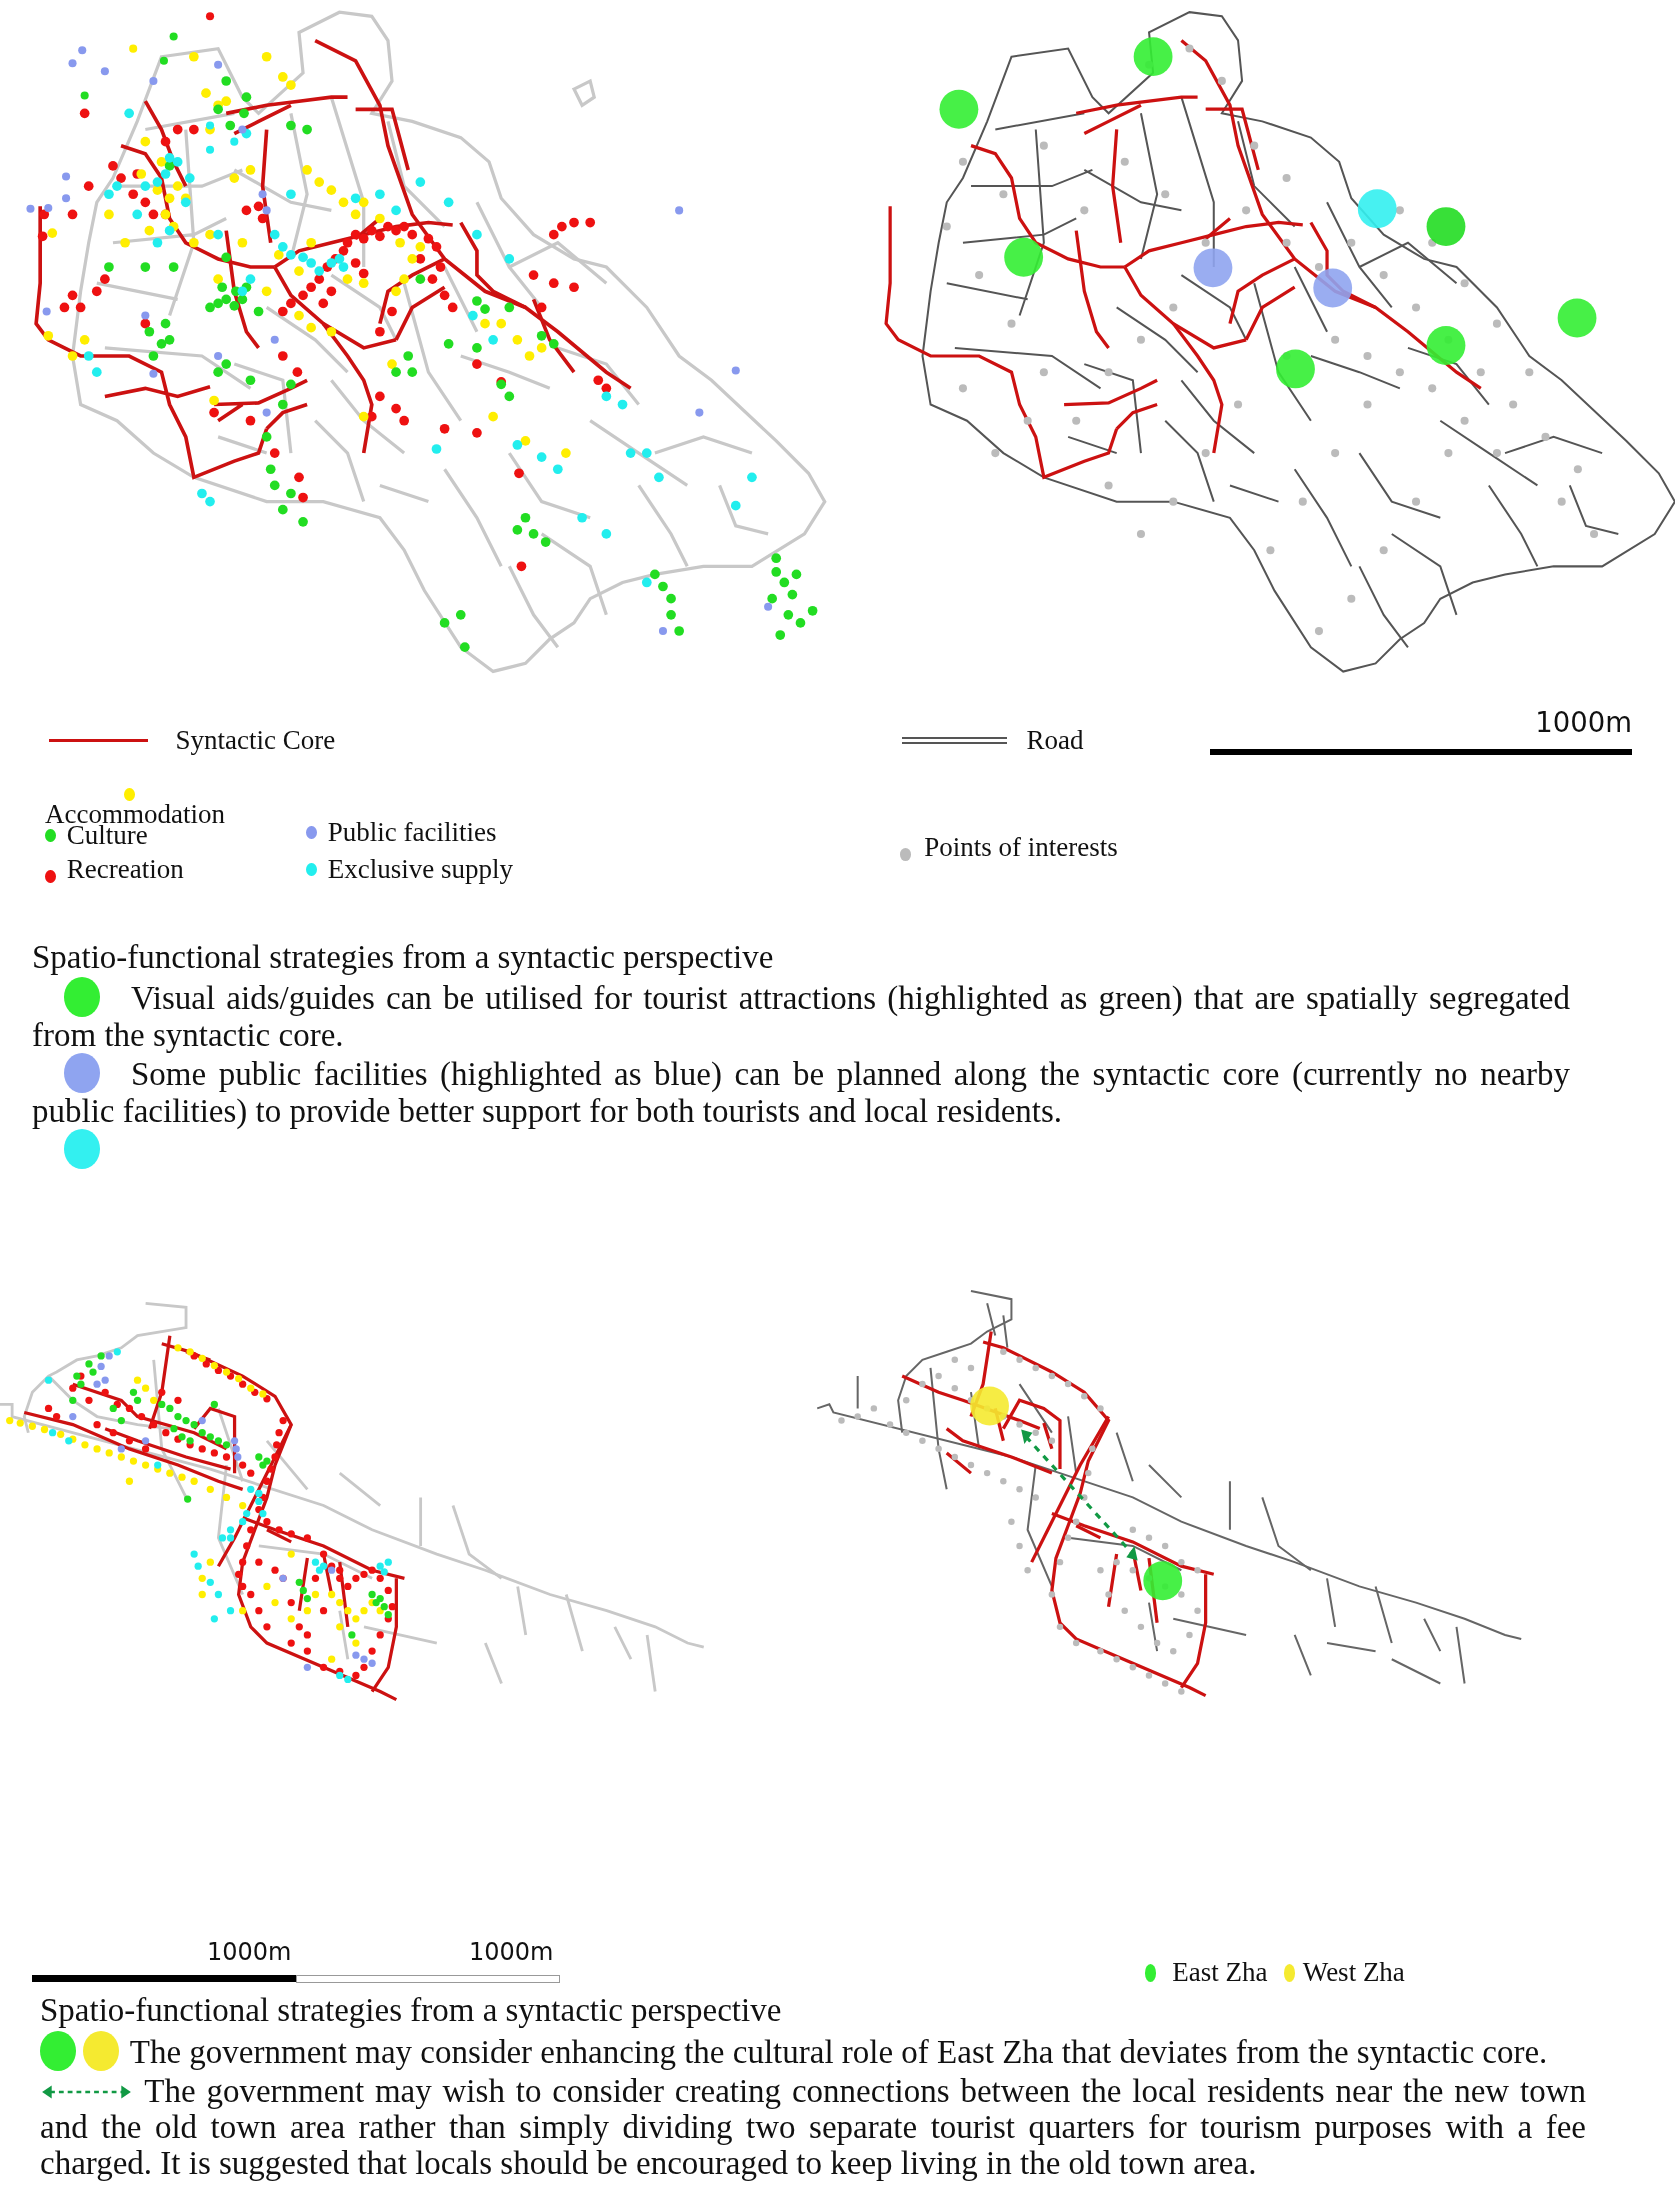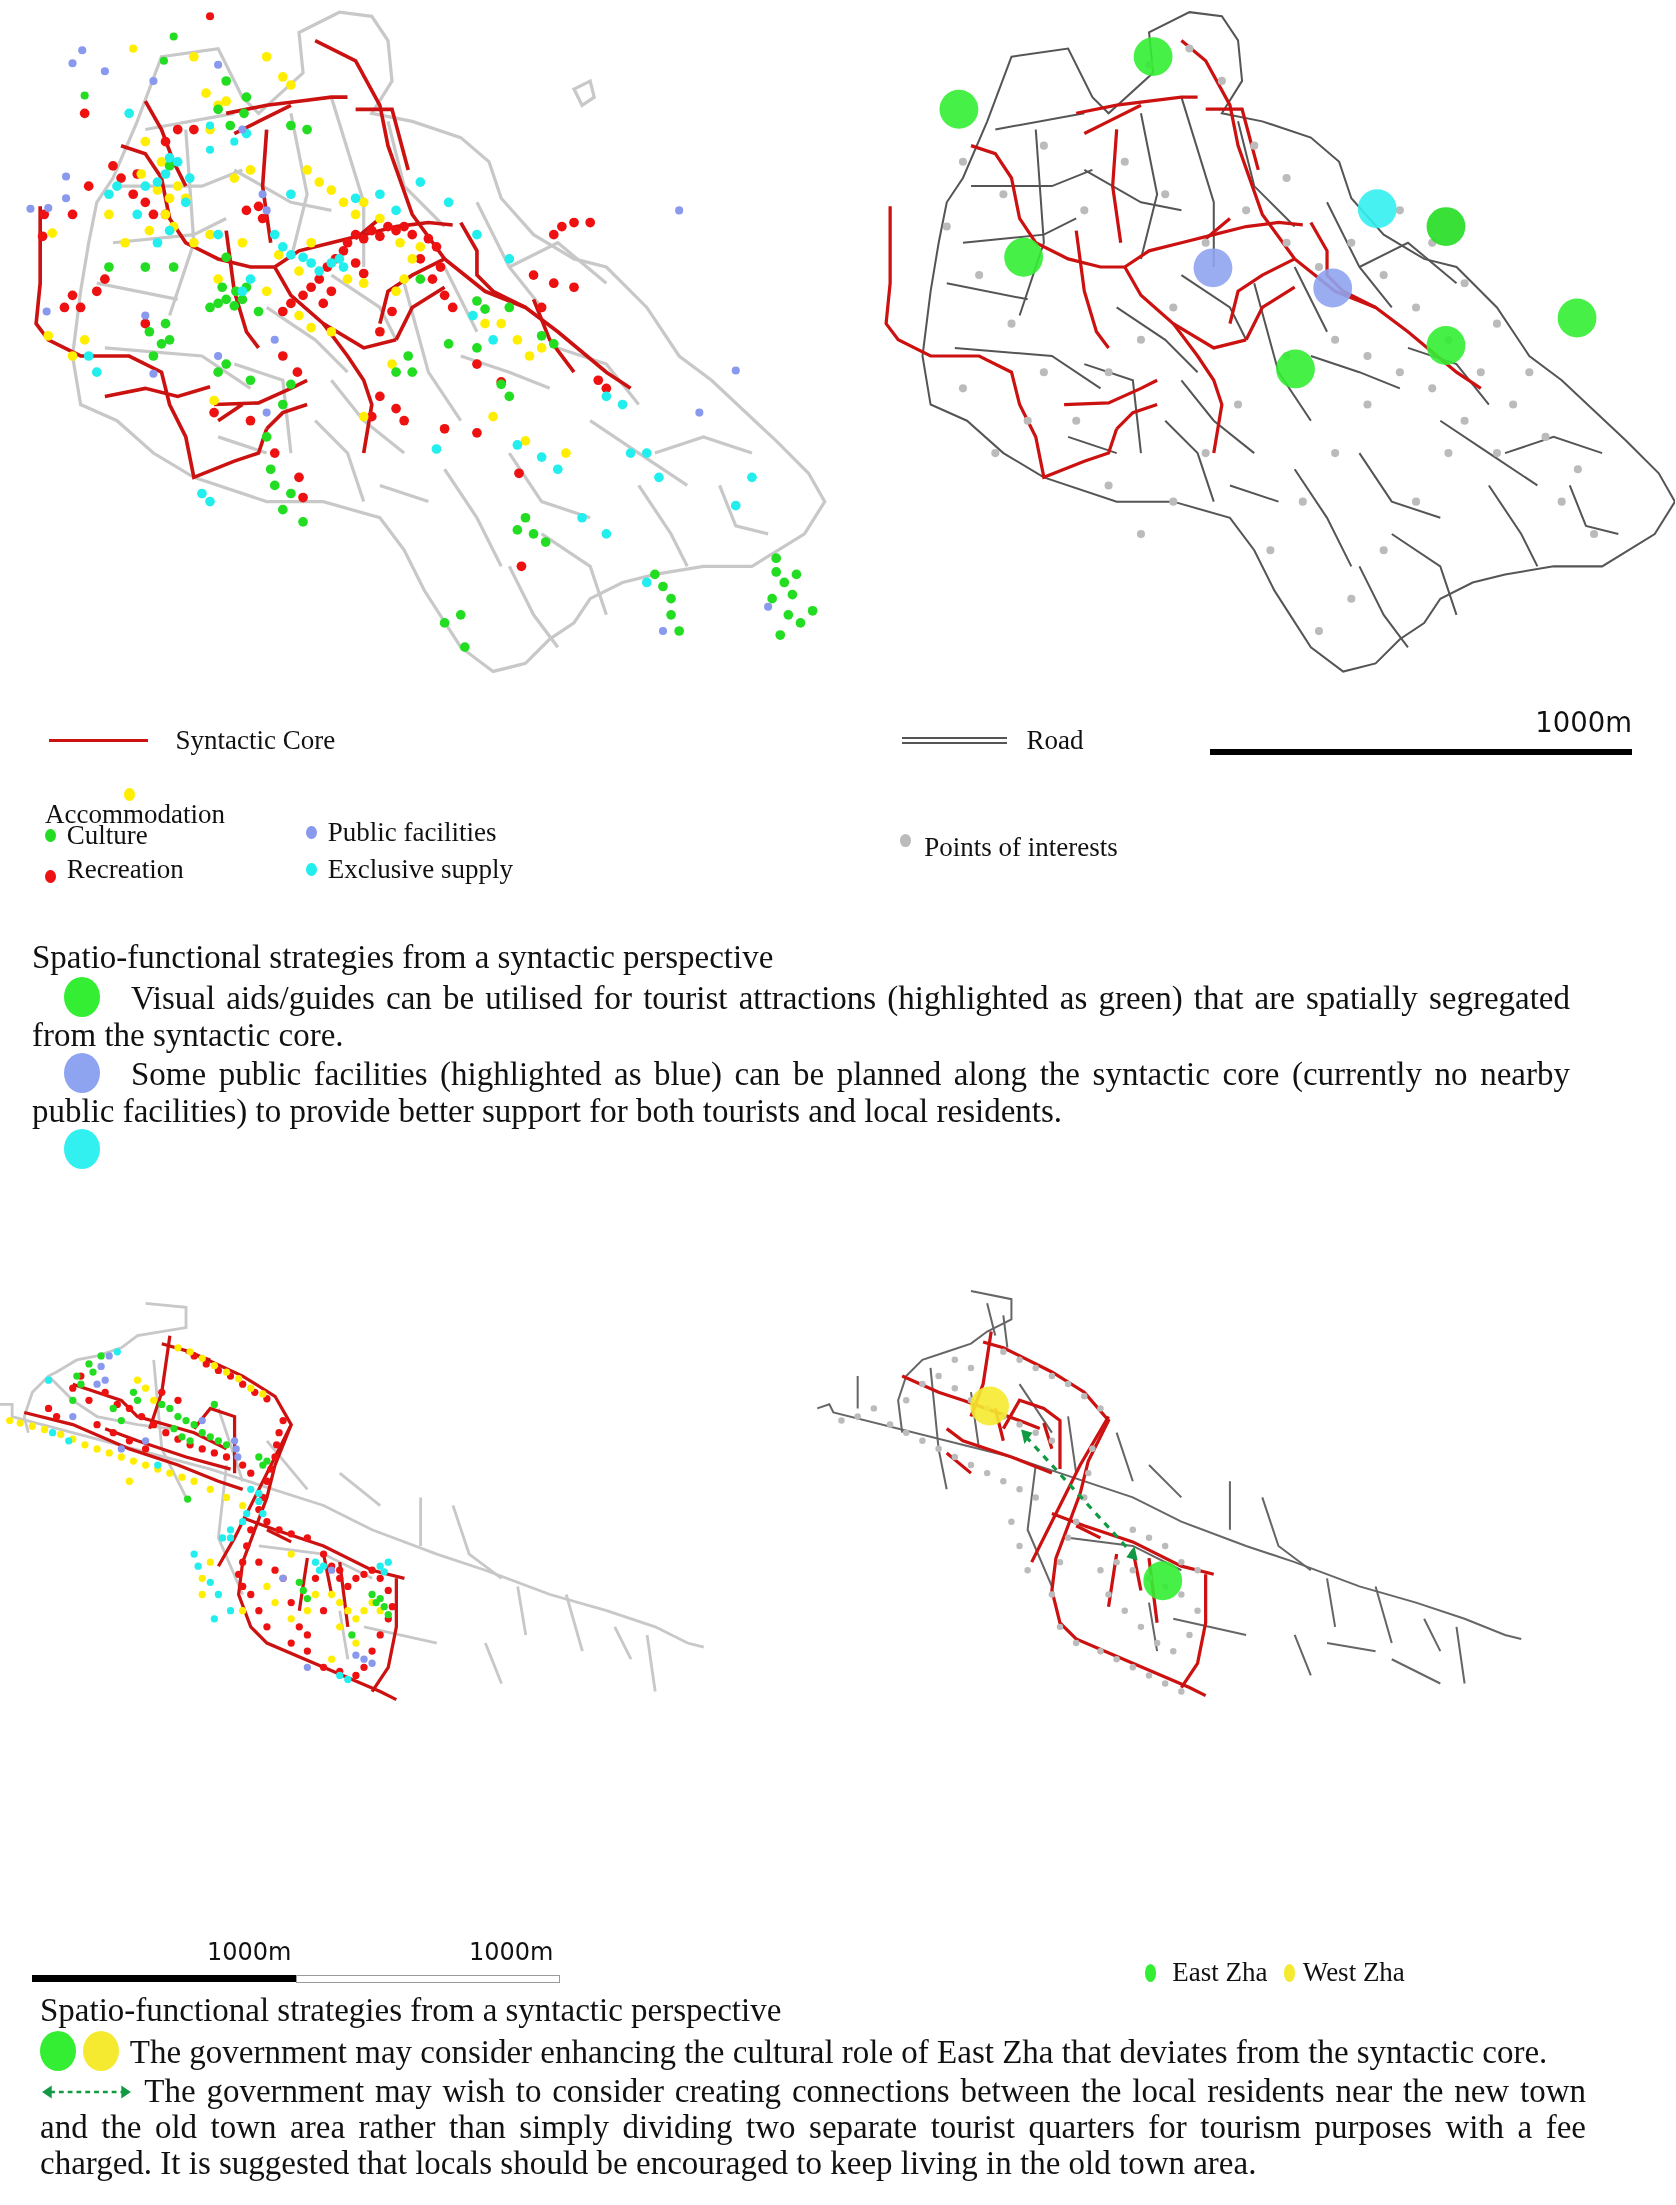--- a/index.html
+++ b/index.html
@@ -483,21 +483,21 @@
   <div class="abs" style="left:261px;top:31px;display:flex;align-items:center;">
     <span class="dot" style="width:10.5px;height:13px;background:#8899ee;margin-right:11.3px;"></span>
     <span class="legend-text">Public facilities</span>
   </div>
   <div class="abs" style="left:261px;top:68px;display:flex;align-items:center;">
     <span class="dot" style="width:10.5px;height:13px;background:#22eeee;margin-right:11.3px;"></span>
     <span class="legend-text">Exclusive supply</span>
   </div>
 </div>
 
-<div class="abs" style="left:900px;top:834px;display:flex;align-items:flex-start;">
+<div class="abs" style="left:900px;top:834px;display:flex;align-items:flex-end;">
   <span class="dot" style="width:11.3px;height:13px;background:#bbbbbb;margin-right:13px;"></span>
   <span class="legend-text">Points of interests</span>
 </div>
 
 <div class="abs" style="left:32px;top:939px;width:1538px;">
   <div class="para" style="margin-bottom:1.6px;">Spatio-functional strategies from a syntactic perspective</div>
   <div class="para">
     <span class="indent-dot" style="background:#33ee33;margin-left:32px;"></span><span>Visual aids/guides can be utilised for tourist attractions (highlighted as green) that are spatially segregated from the syntactic core.</span>
   </div>
   <div class="para">

